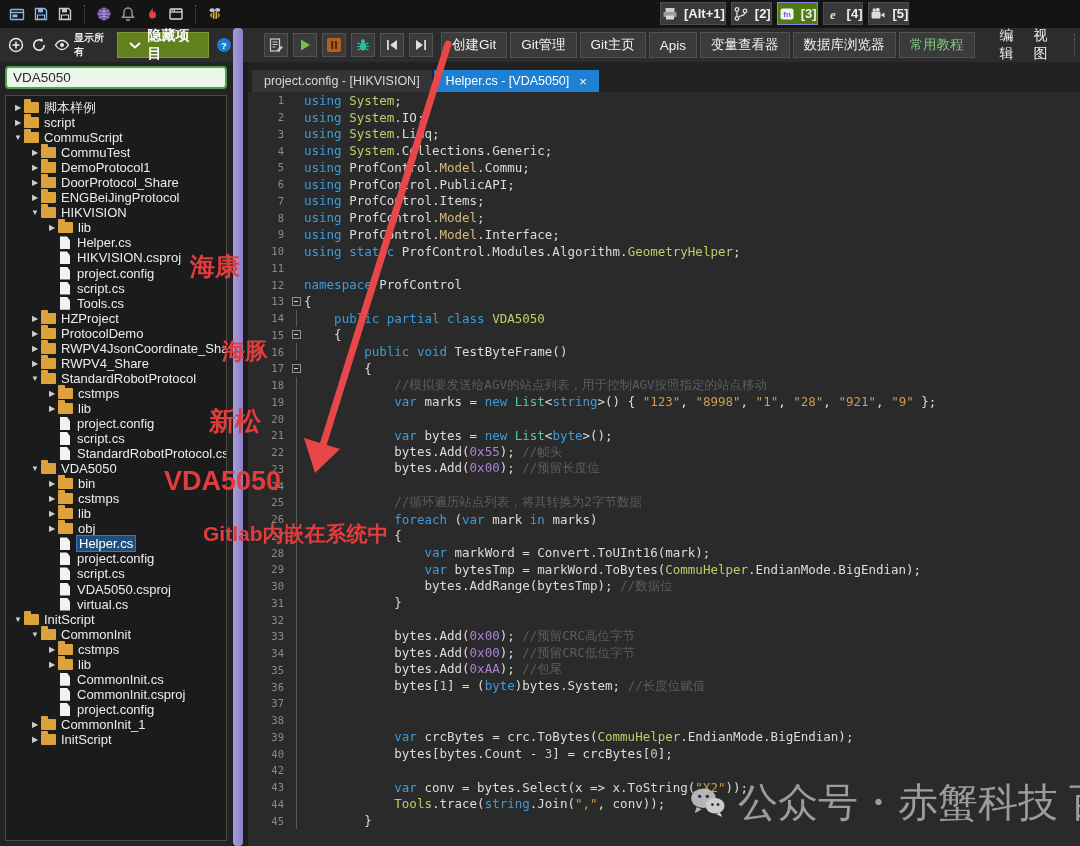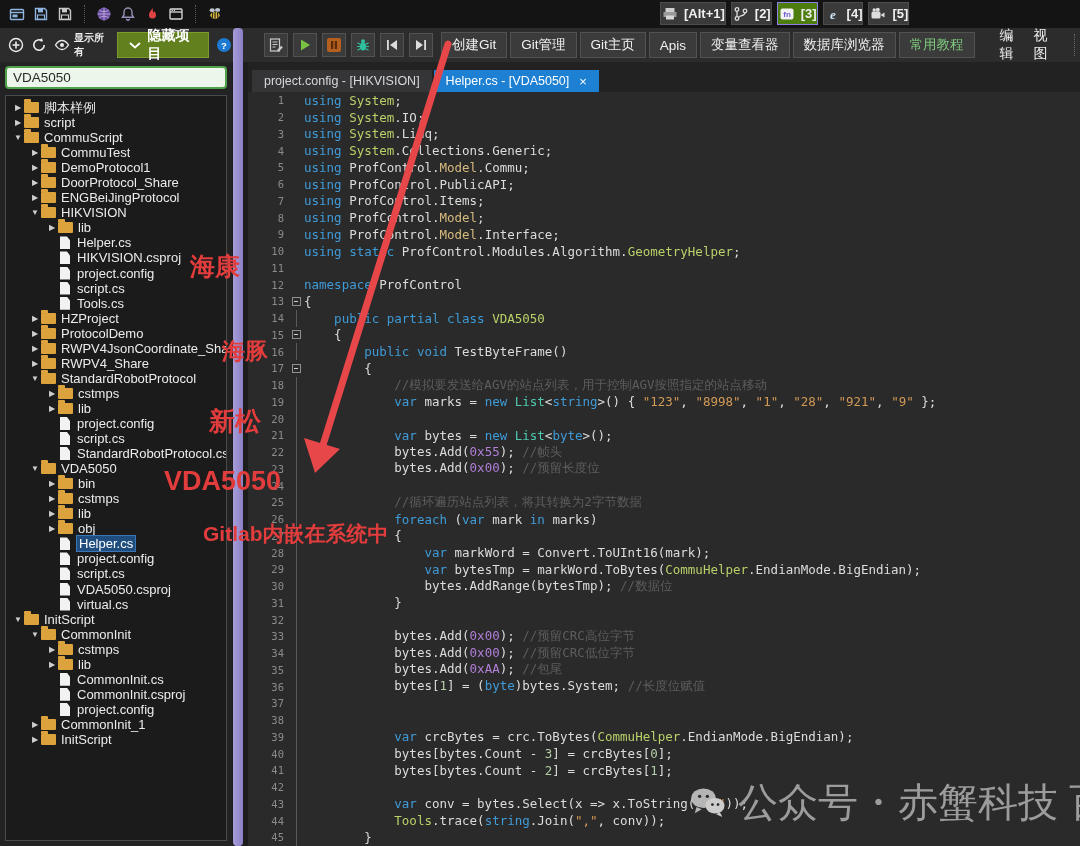--- a/index.html
+++ b/index.html
@@ -802,27 +802,20 @@
           <span class="code"><span class="tk-w">            </span><span class="tk-k">var</span><span class="tk-w"> crcBytes = crc.ToBytes(</span><span class="tk-ty">CommuHelper</span><span class="tk-w">.EndianMode.BigEndian);</span></span>
         </div>
         <div class="cl">
           <span class="ln">40</span>
           <span class="fold">
             <span class="fline"></span>
           </span>
           <span class="code"><span class="tk-w">            bytes[bytes.Count - </span><span class="tk-num">3</span><span class="tk-w">] = crcBytes[</span><span class="tk-num">0</span><span class="tk-w">];</span></span>
         </div>
         <div class="cl">
-          <span class="ln">41</span>
-          <span class="fold">
-            <span class="fline"></span>
-          </span>
-          <span class="code"><span class="tk-w">            bytes[bytes.Count - </span><span class="tk-num">2</span><span class="tk-w">] = crcBytes[</span><span class="tk-num">1</span><span class="tk-w">];</span></span>
-        </div>
-        <div class="cl">
           <span class="ln">42</span>
           <span class="fold">
             <span class="fline"></span>
           </span>
           <span class="code"></span>
         </div>
         <div class="cl">
           <span class="ln">43</span>
           <span class="fold">
             <span class="fline"></span>

